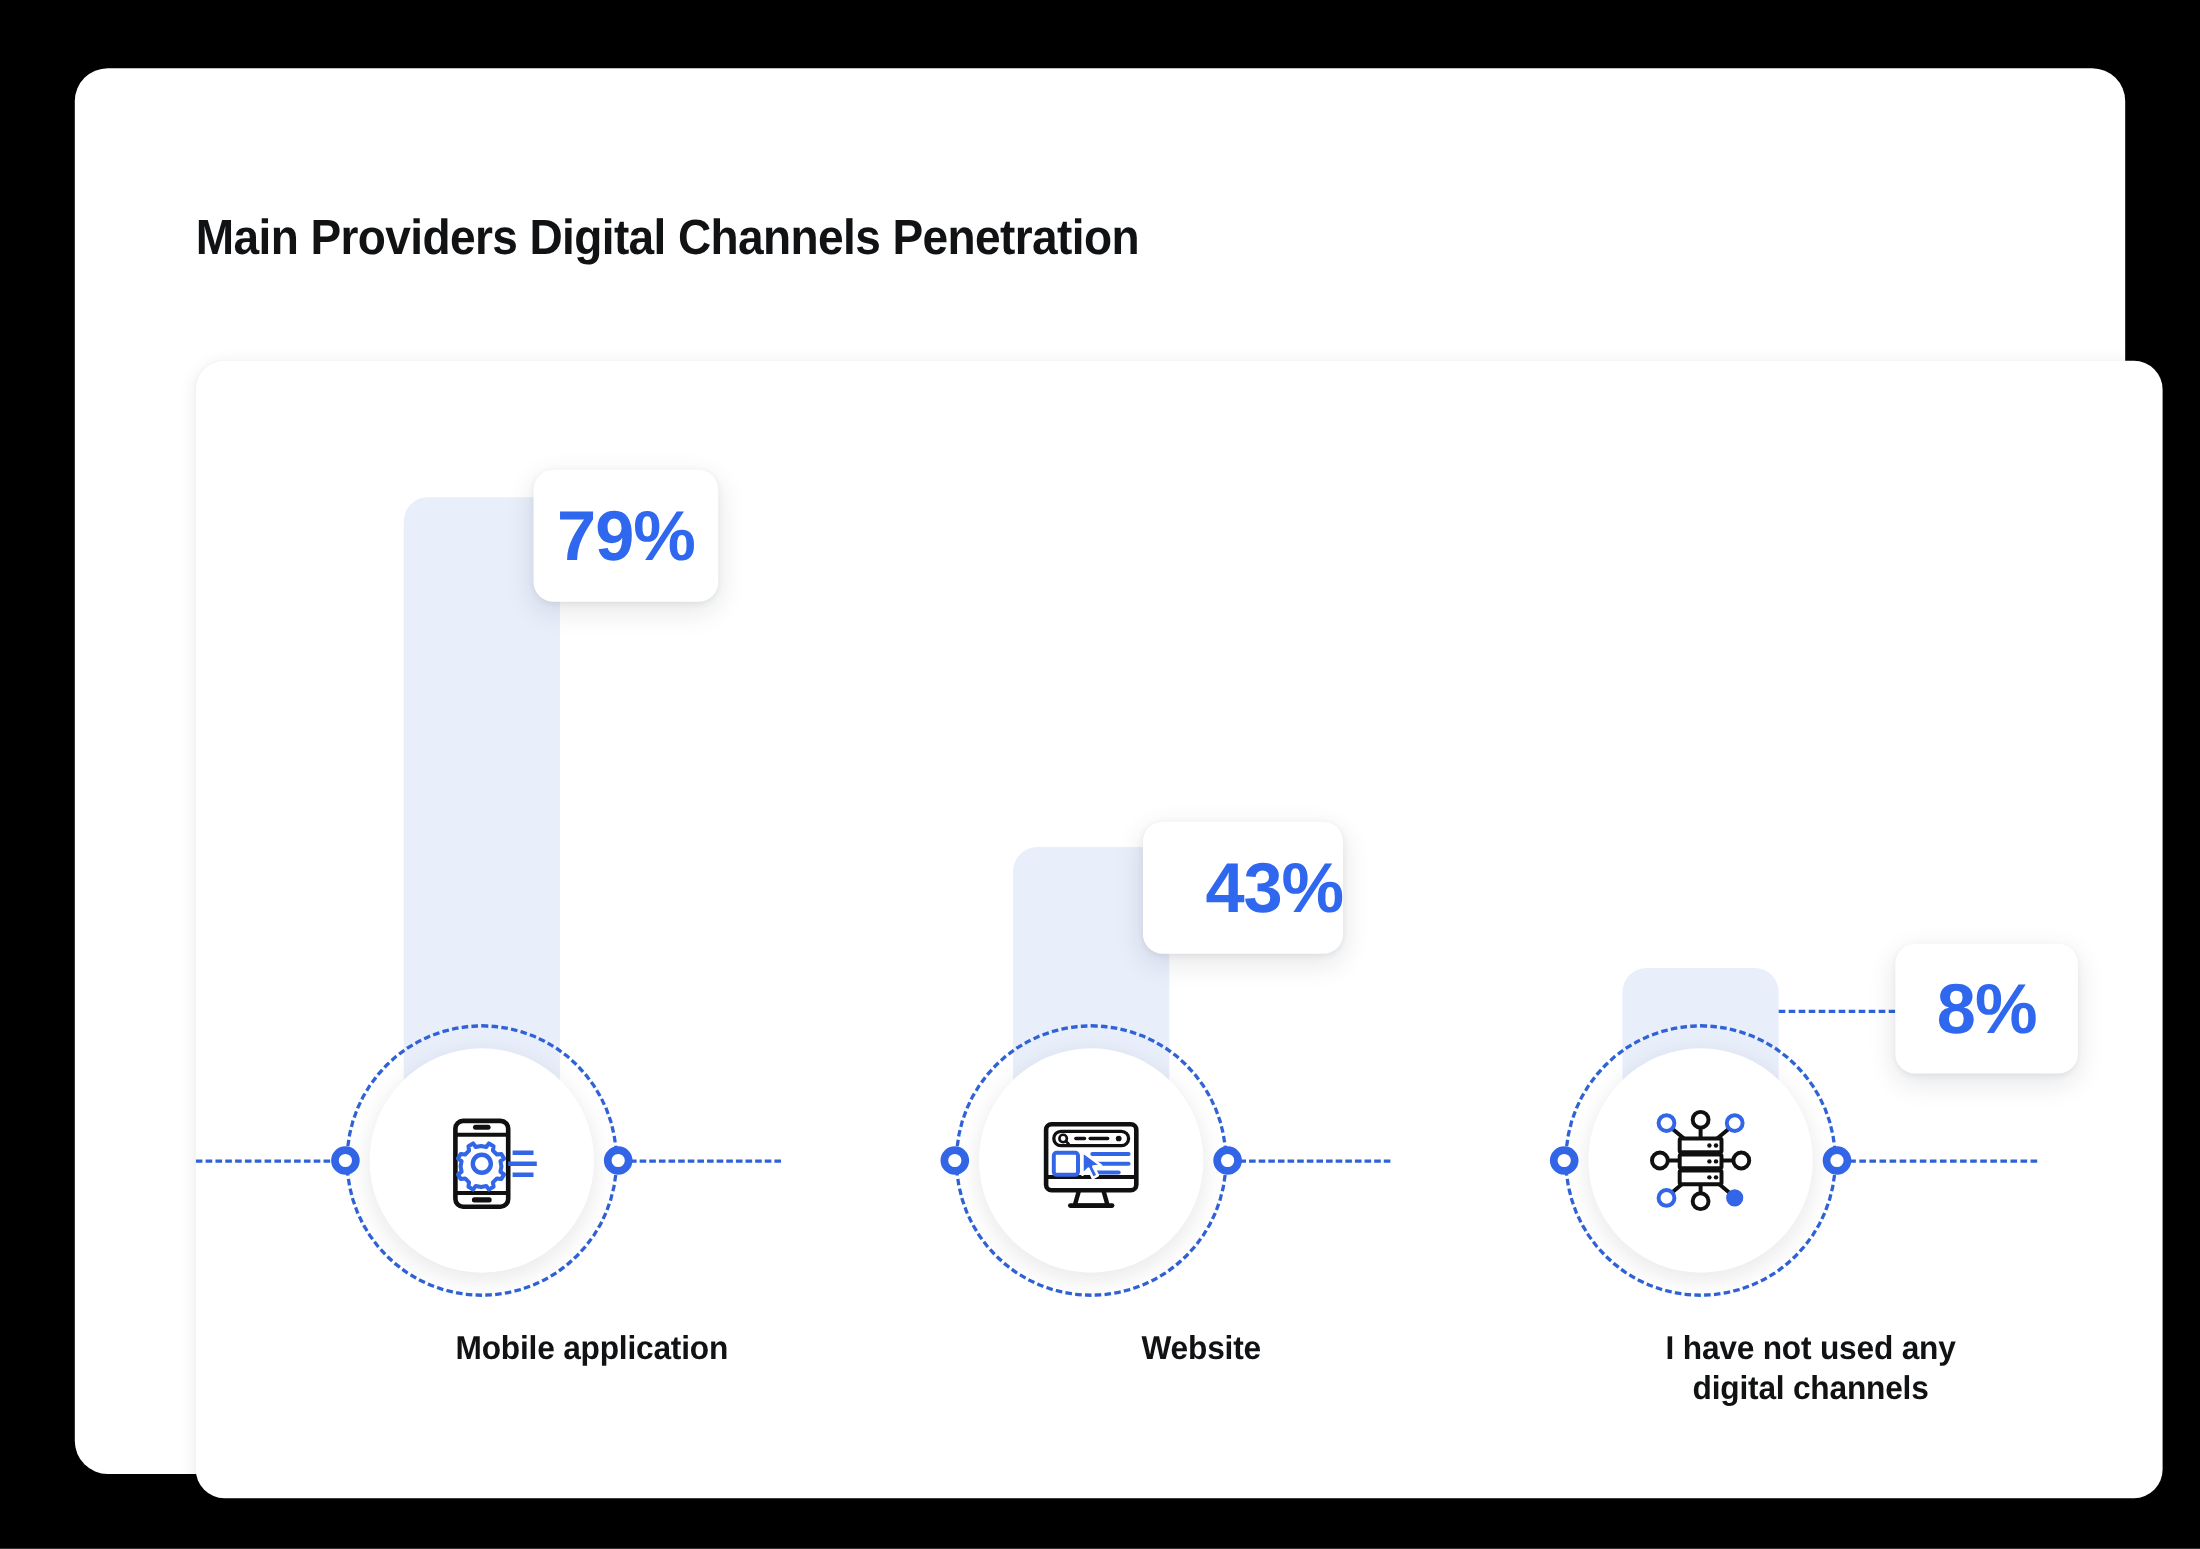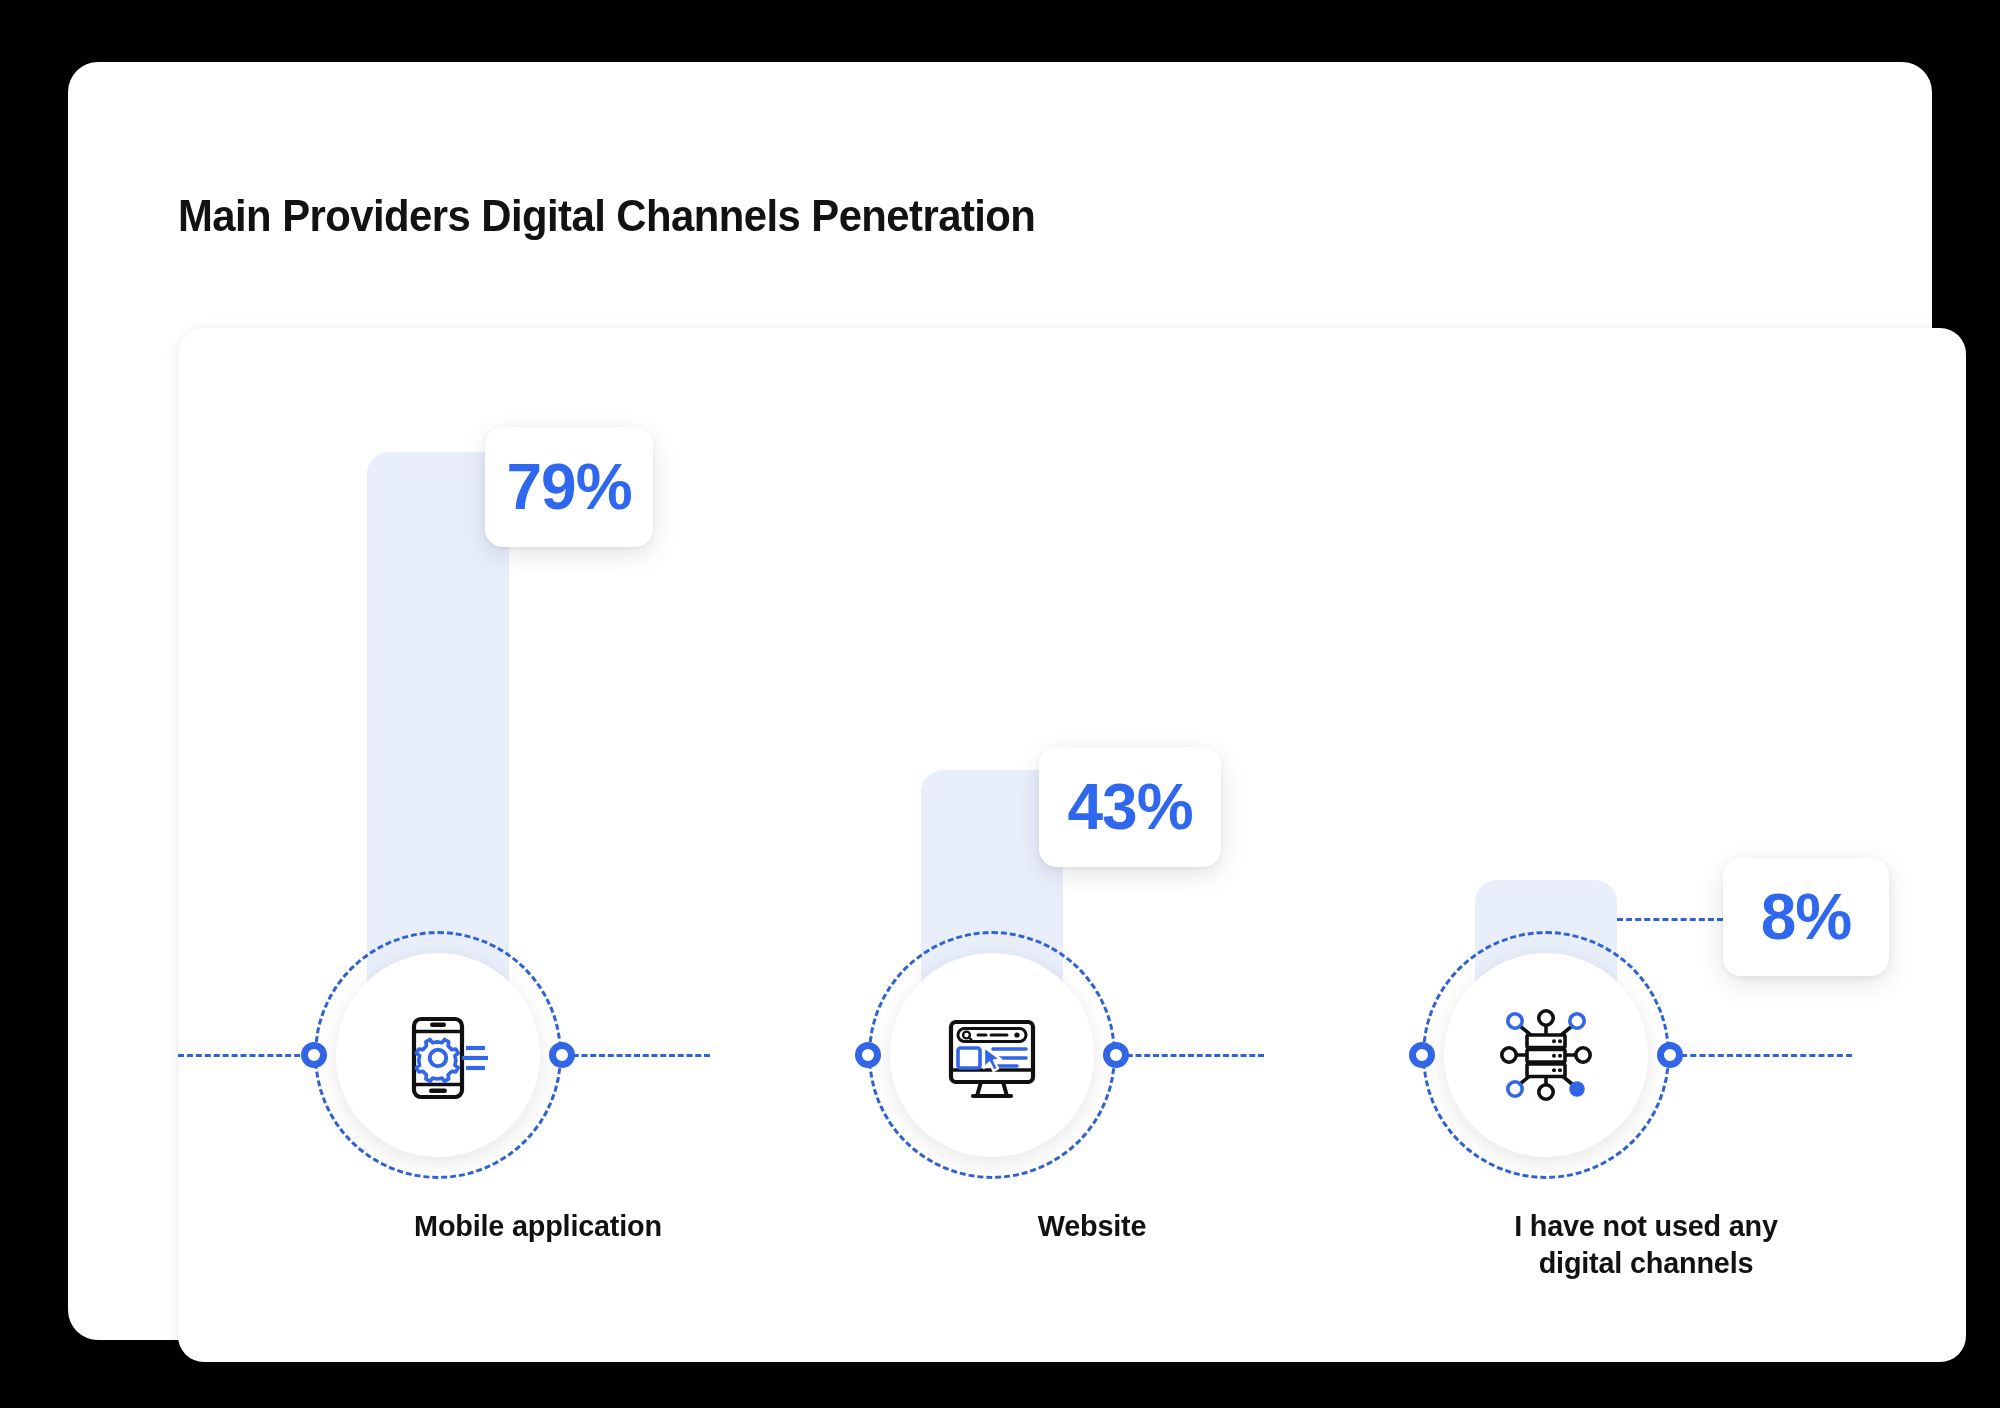--- a/index.html
+++ b/index.html
@@ -186,21 +186,21 @@
               </g>
             </svg>
             </span>
           </div>
         </div>
 
         <div class="bar" style="left:743px;top:442px;height:287px;"></div>
 
         <div class="leader" style="left:885px;top:480px;width:86px;"></div>
 
-        <div class="pct-card" style="left:861px;top:419px;width:182px;height:120px;font-size:64px;">
+        <div class="pct-card" style="left:861px;top:419px;width:182px;height:120px;font-size:64px;justify-content:flex-end;">
           <span>43%</span>
         </div>
 
         <div class="node" style="left:814px;top:727px;">
           <div class="dashed-ring"></div>
           <div class="ring-dot left"></div>
           <div class="ring-dot right"></div>
           <div class="circle">
 
             <span>

